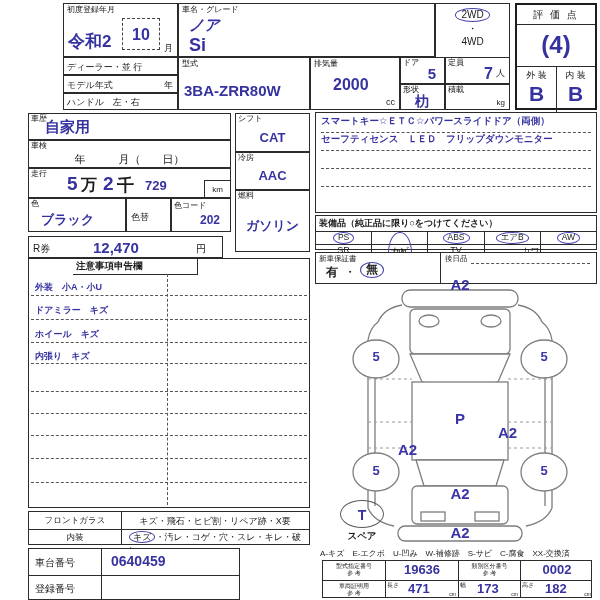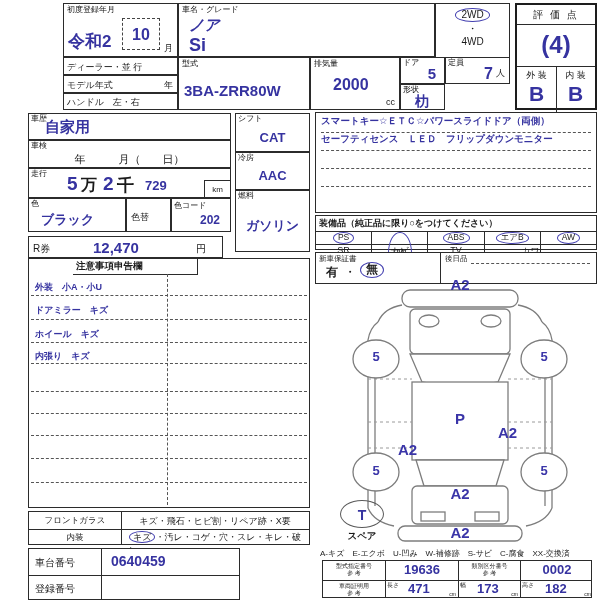--- a/index.html
+++ b/index.html
@@ -69,20 +69,24 @@
     <span class="abs val" style="right:8px;top:7px;font-size:15px;font-weight:bold;">5</span>
   </div>
   <div class="abs bx" style="left:400px;top:84px;width:45px;height:26px;">
     <span class="abs lbl" style="left:2px;top:1px;">形状</span>
     <span class="abs val" style="left:14px;top:8px;font-size:14px;font-weight:bold;">朸</span>
   </div>
   <div class="abs bx" style="left:445px;top:57px;width:65px;height:27px;">
     <span class="abs lbl" style="left:2px;top:1px;">定員</span>
     <span class="abs val" style="right:16px;top:7px;font-size:16px;font-weight:bold;">7</span>
     <span class="abs" style="right:4px;bottom:3px;font-size:9px;">人</span>
+  </div>
+  <div class="abs bx" style="left:445px;top:84px;width:65px;height:26px;">
+    <span class="abs lbl" style="left:2px;top:1px;">積載</span>
+    <span class="abs" style="right:4px;bottom:2px;font-size:8px;">kg</span>
   </div>
 
   <div class="abs bx2" style="left:515px;top:3px;width:82px;height:107px;">
     <div class="ctr" style="font-size:10px;padding-top:3px;letter-spacing:2px;border-bottom:1px solid #2b2b2b;padding-bottom:2px;">評 価 点</div>
     <div class="ctr val" style="font-size:24px;font-weight:bold;height:40px;line-height:40px;">(4)</div>
     <div class="abs" style="left:0;top:61px;width:100%;border-top:1px solid #2b2b2b;"></div>
     <div class="abs" style="left:50%;top:61px;height:46px;border-left:1px solid #2b2b2b;"></div>
     <span class="abs ctr" style="left:0;top:64px;width:50%;font-size:9px;">外 装</span>
     <span class="abs ctr" style="left:50%;top:64px;width:50%;font-size:9px;">内 装</span>
     <span class="abs ctr val" style="left:0;top:77px;width:50%;font-size:21px;font-weight:bold;">B</span>

